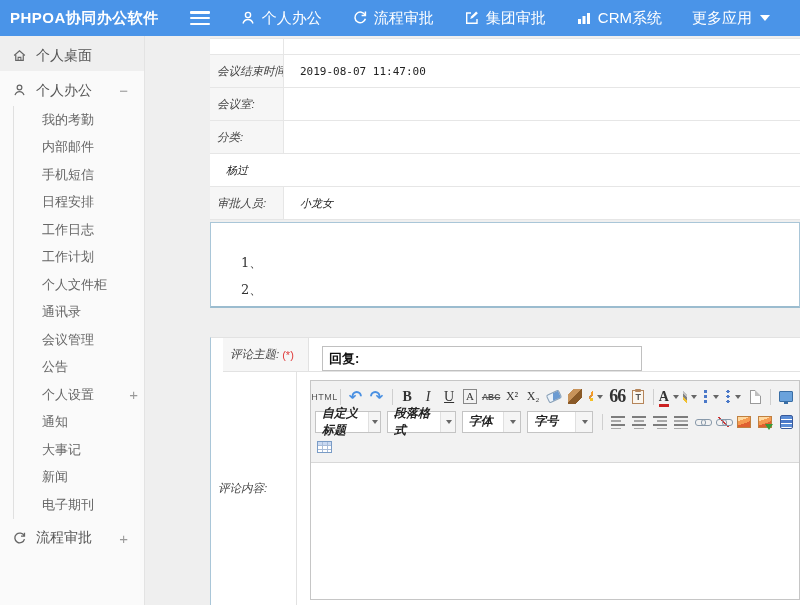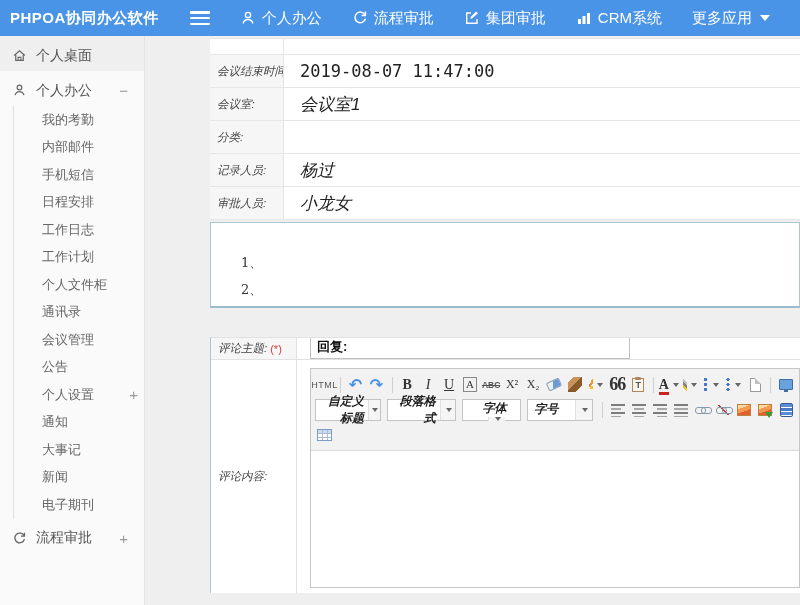--- a/index.html
+++ b/index.html
@@ -31,44 +31,44 @@
   
   .main { position:absolute; left:210px; top:36px; width:590px; height:569px; }
 
   .meet-table { margin-top:2px; background:#fff; border-top:1px solid #e6e6e6; }
   .m-row { display:flex; border-bottom:1px solid #e6e6e6; height:33px; }
   .m-row.partial { height:16px; }
   .m-label { width:74px; background:#f6f6f6; border-right:1px solid #e6e6e6;
     display:flex; align-items:center; padding-left:7px; font-size:11.5px; font-style:italic; color:#444;
     white-space:nowrap; overflow:hidden; }
   .m-row.partial .m-label { background:#fff; }
-  .m-value { flex:1; display:flex; align-items:center; padding-left:16px; font-size:17px; color:#222; font-style:italic;text-align:right; }
+  .m-value { flex:1; display:flex; align-items:center; padding-left:16px; font-size:11px; color:#222; font-style:italic;text-align:right; }
   .m-value.mono { font-family:"DejaVu Sans Mono",monospace; font-style:normal; }
 
   .content-box { margin-top:2px; height:86px; background:#fff;
     border:1px solid #a9c6d8; border-bottom:2px solid #9bbccf; padding:26px 0 0 30px; }
   .content-line { font-size:13px; color:#333; line-height:27px; font-family:"DejaVu Serif",serif; }
 
   .comment-table { margin-top:29px; background:#fff; border-top:1px solid #e2e2e2; border-left:1px solid #a9c6d8; }
   .c-row { display:flex; border-bottom:1px solid #e2e2e2; }
-  .c-row.subject { height:22px; }
+  .c-row.subject { height:34px;margin-left:12px; }
   .c-row.content { height:233px; border-bottom:none; }
   .c-label { width:86px; border-right:1px solid #e2e2e2; display:flex; align-items:center;
     padding-left:7px; font-size:11.5px; font-style:italic; color:#444; white-space:nowrap; gap:3px; }
   .c-row.subject .c-label { background:#f6f6f6; }
   .required { color:#e03c3c; font-style:normal; font-size:11px; }
   .c-value { flex:1; display:flex; align-items:flex-end; overflow:hidden; }
   .subject-input { width:320px; height:25px; margin-left:13px; border:1px solid #c0c0c0;
     font-size:13px; font-weight:bold; color:#111; padding:0 6px; outline:none; background:#fff;
     font-family:"Liberation Sans","DejaVu Sans",sans-serif; }
 
   
   .editor { margin:8px 0 0 13px; width:calc(100% - 13px); height:220px;
     border:1px solid #c6c6c6; background:#fff; display:flex; flex-direction:column; }
-  .toolbar { background:#f2f2f2; border-bottom:1px solid #d8d8d8; padding:3px 4px;text-align:right; }
+  .toolbar { background:#f2f2f2; border-bottom:1px solid #d8d8d8; padding:3px 4px; }
   .tb-row { display:flex; align-items:center; gap:3px; min-height:25px; flex-wrap:nowrap; }
   .t-btn { display:inline-flex; align-items:center; justify-content:center; gap:2px;
     min-width:18px; height:20px; padding:0 2px; font-size:13px; color:#333; cursor:pointer; }
   .t-sep { width:1px; height:16px; background:#cfcfcf; margin:0 3px; }
   .t-caret { width:0; height:0; border-left:3.5px solid transparent; border-right:3.5px solid transparent; border-top:4px solid #666; margin-left:2px; }
   .g-small { font-size:9px; letter-spacing:.5px; color:#555; }
   .g-blue { color:#4a90e2; font-weight:bold; font-size:16px; }
   .g-serifb { font-family:"Liberation Serif",serif; font-weight:bold; font-size:14px; }
   .g-serifi { font-family:"Liberation Serif",serif; font-style:italic; font-size:14px; }
   .g-under { font-family:"Liberation Serif",serif; text-decoration:underline; font-size:14px; }
@@ -283,28 +283,26 @@
       <div class="m-row partial">
         <div class="m-label"></div>
         <div class="m-value"></div>
       </div>
       <div class="m-row">
         <div class="m-label">会议结束时间:</div>
         <div class="m-value mono">2019-08-07 11:47:00</div>
       </div>
       <div class="m-row">
         <div class="m-label">会议室:</div>
-        <div class="m-value">会议室1</div>
       </div>
       <div class="m-row">
         <div class="m-label">分类:</div>
         <div class="m-value"></div>
       </div>
       <div class="m-row">
-        <div class="m-label">记录人员:</div>
         <div class="m-value">杨过</div>
       </div>
       <div class="m-row">
         <div class="m-label">审批人员:</div>
         <div class="m-value">小龙女</div>
       </div>
     </div>
 
   <div class="content-box">
       <div class="content-line">1、</div>
@@ -408,21 +406,21 @@
                   <span class="sel-caret-box">
                     <span class="t-caret"></span>
                   </span>
                 </span>
                 <span class="t-select" style="width: 100px;">
                   <span>段落格式</span>
                   <span class="sel-caret-box">
                     <span class="t-caret"></span>
                   </span>
                 </span>
-                <span class="t-select" style="width: 86px; flex-direction: column;">
+                <span class="t-select" style="width: 86px;">
                   <span>字体</span>
                   <span class="sel-caret-box">
                     <span class="t-caret"></span>
                   </span>
                 </span>
                 <span class="t-select" style="width: 96px;">
                   <span>字号</span>
                   <span class="sel-caret-box">
                     <span class="t-caret"></span>
                   </span>

